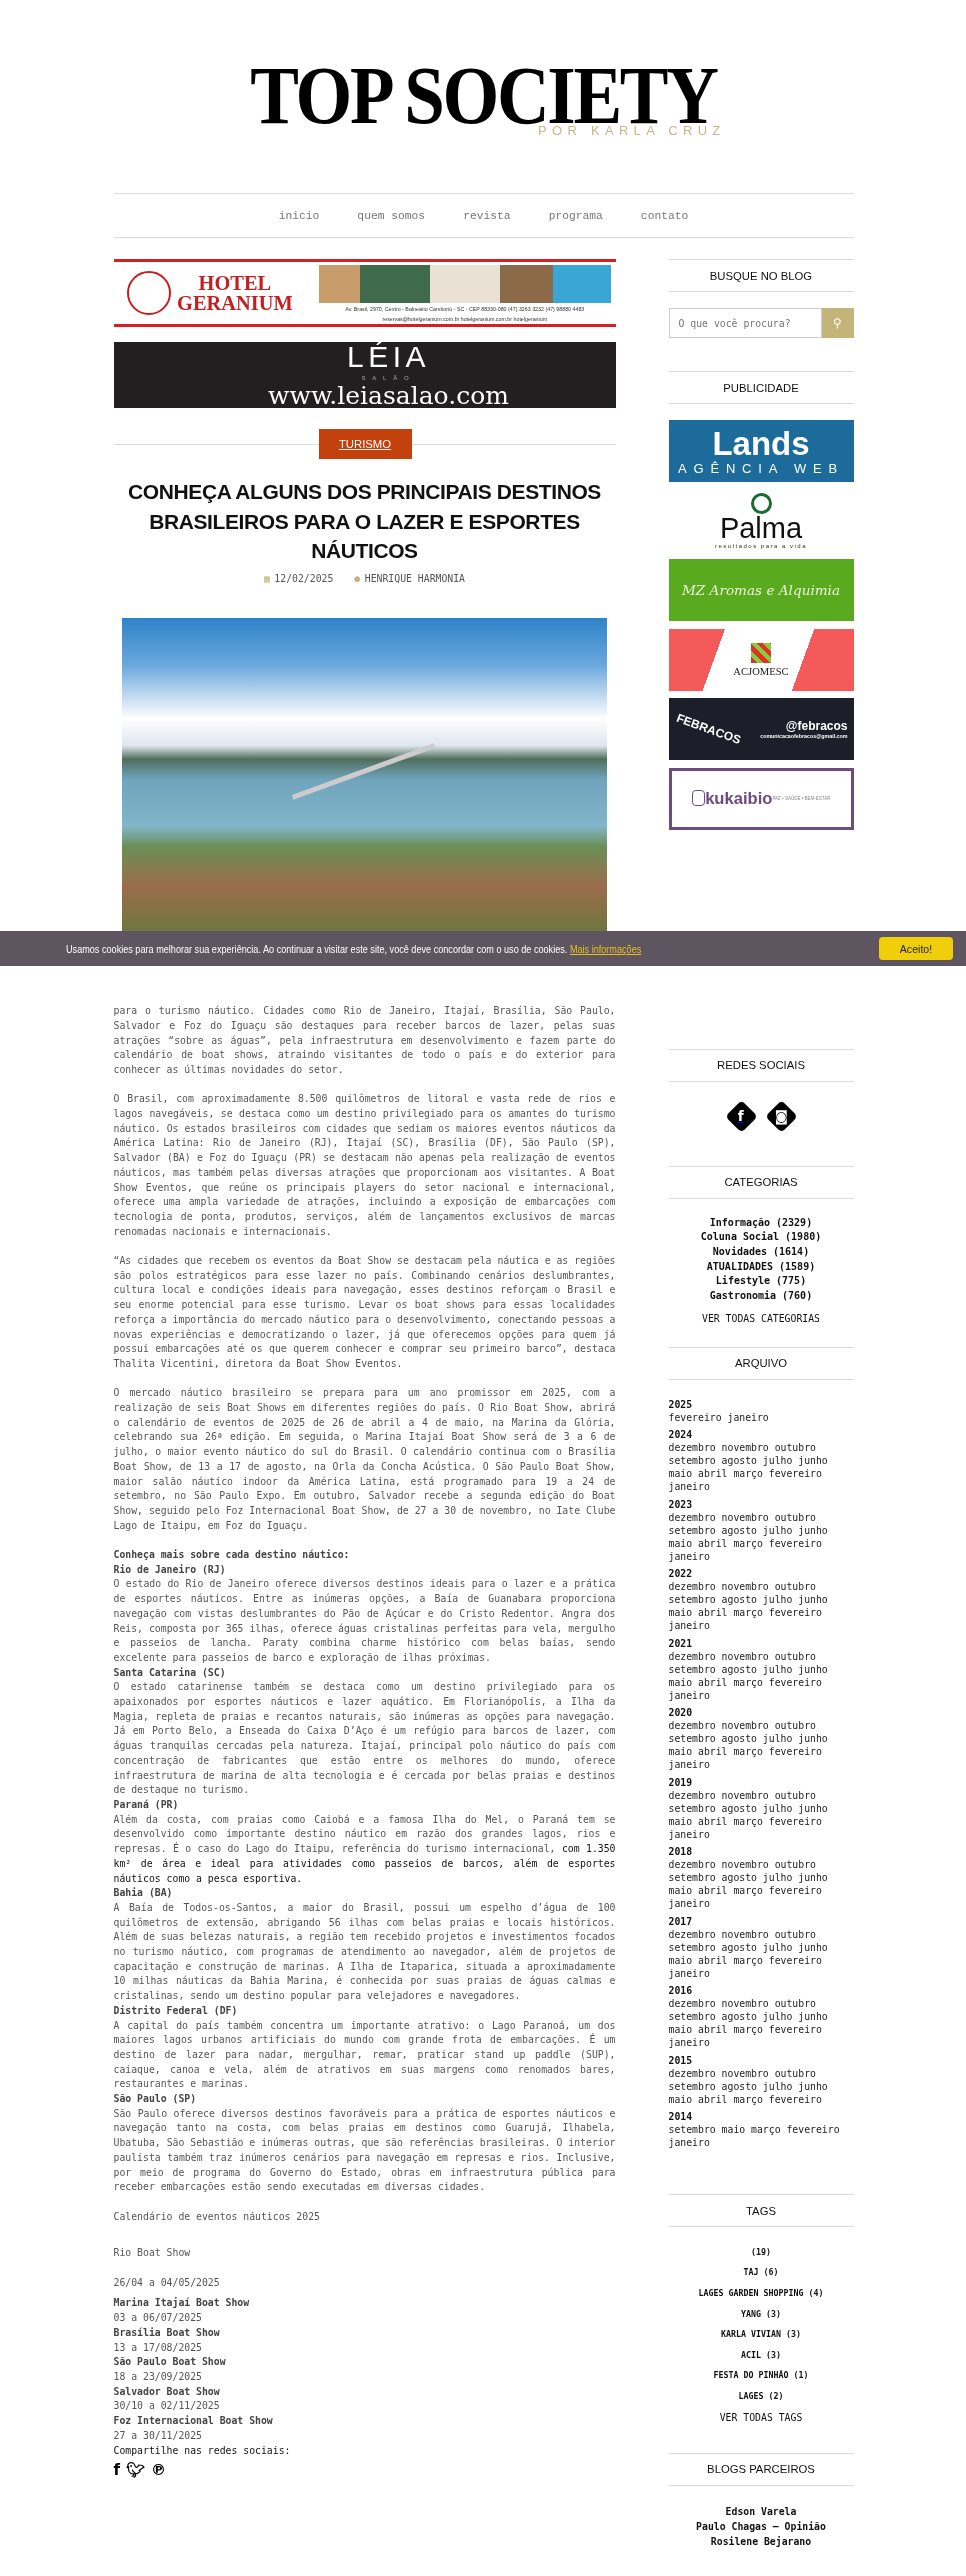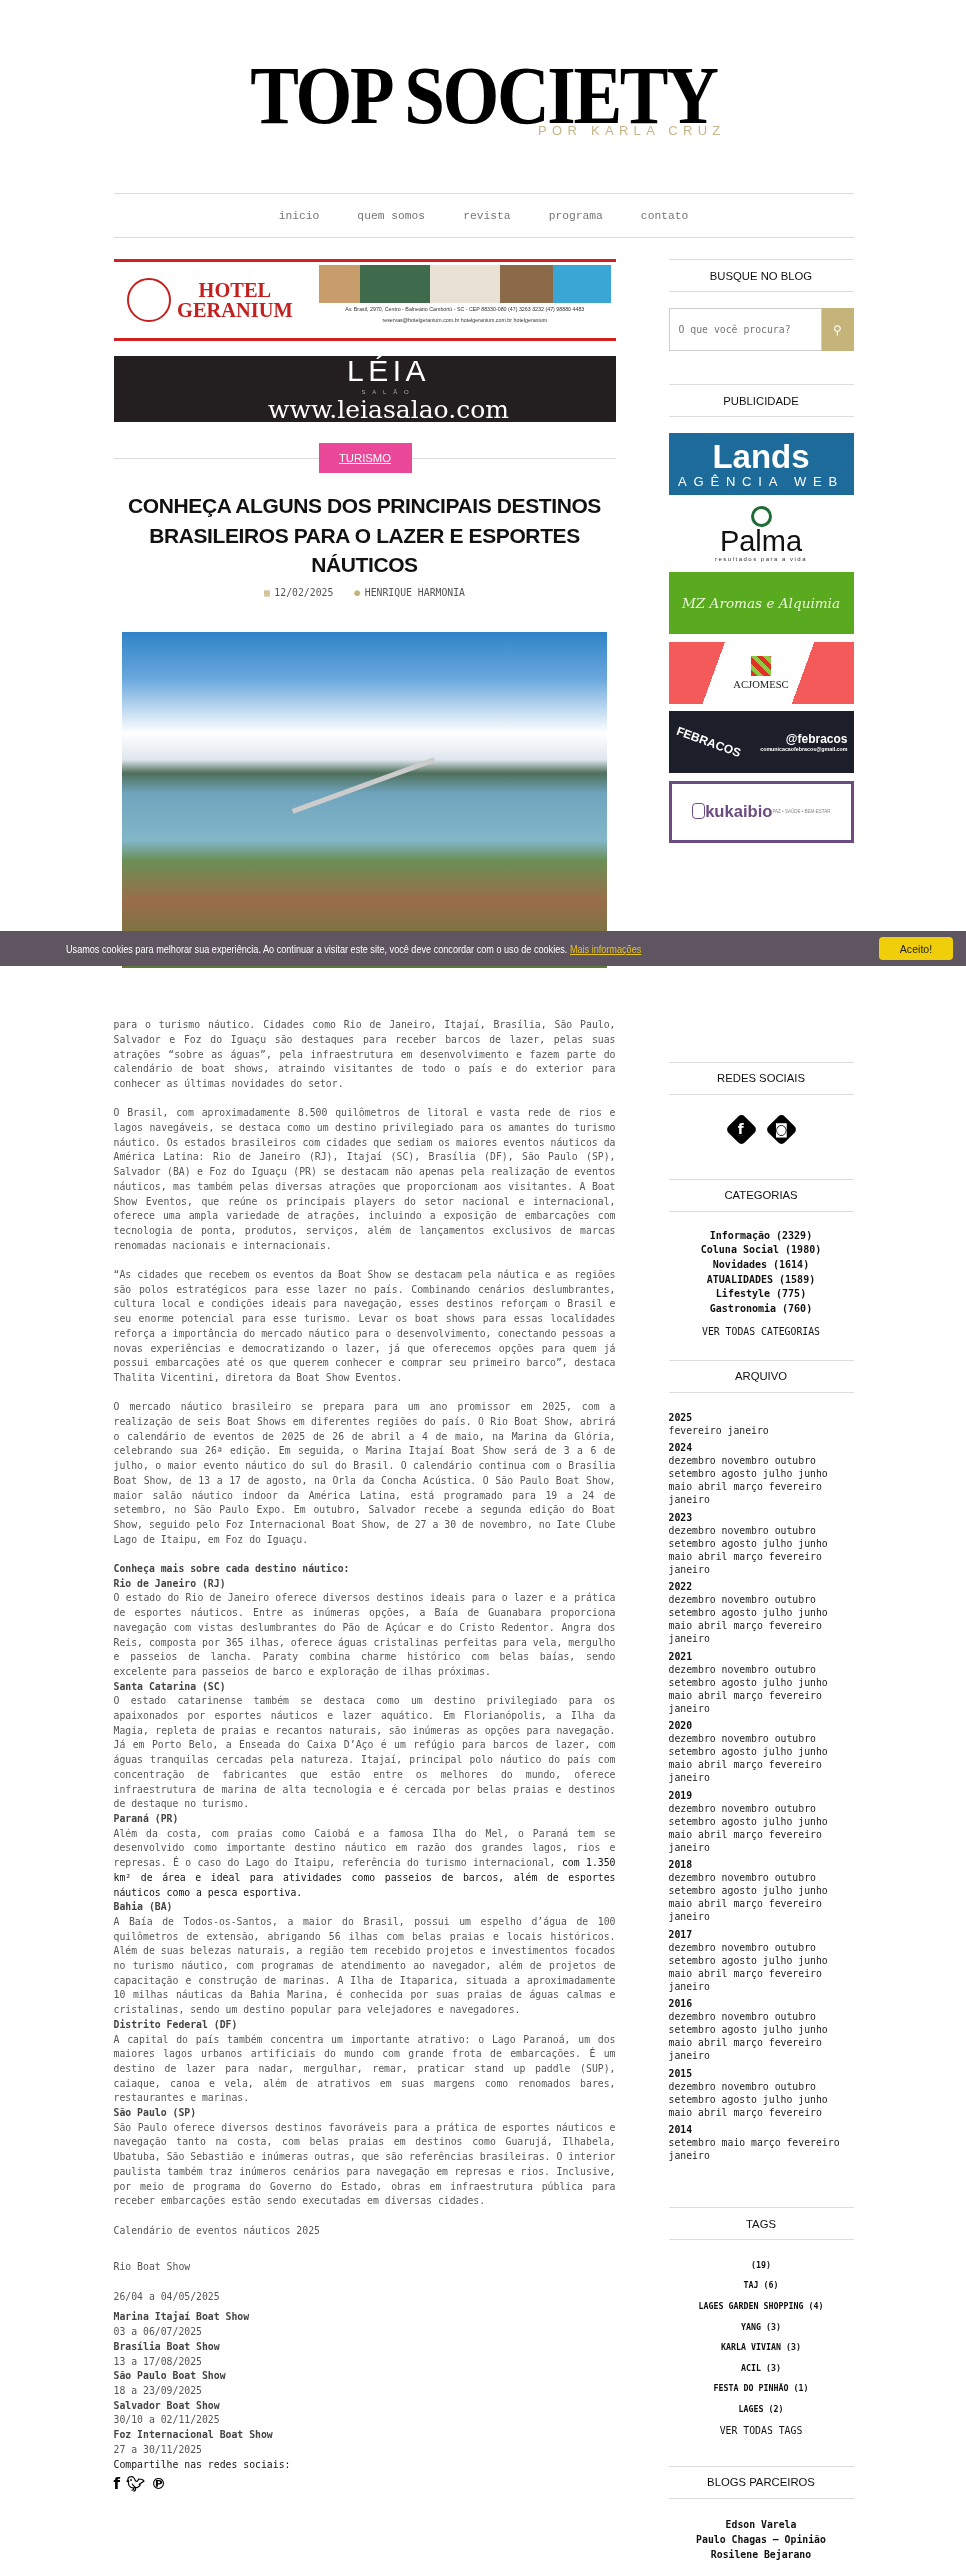--- a/index.html
+++ b/index.html
@@ -6,50 +6,50 @@
   html, body { width: 967px; background: #fff; }
   body { font-family: "DejaVu Sans Mono", monospace; color: #555; position: relative; height: 2576px; overflow: hidden; }
   .header { text-align: center; padding-top: 59px; height: 193px; }
   .logo { font-family: "Liberation Serif", serif; font-weight: bold; font-size: 73px; letter-spacing: -2.3px; color: #000; line-height: 1; transform: scaleY(1.12); display: inline-block; }
   .tagline { font-family: "Liberation Sans", sans-serif; color: #c8b68a; font-size: 13px; letter-spacing: 5.3px; position: absolute; left: 538px; top: 123px; }
   .nav { margin: 0 auto; width: 740px; border-top: 0.8px solid #ddd; border-bottom: 0.8px solid #ddd; height: 45px; display: flex; justify-content: center; gap: 38px; align-items: center; }
   .nav a { font-family: "Liberation Mono", monospace; font-size: 11.3px; color: #777; text-decoration: none; }
   .wrap { width: 740px; margin: 21px auto 0; display: flex; justify-content: space-between; }
   .main { width: 502px; }
   .side { width: 185px; }
-  .ad-hotel { height: 82px; border-top: 3.8px solid #d42020; border-bottom: 3.8px solid #d42020; display: flex; align-items: center; background: #fff; }
+  .ad-hotel { height: 68px; border-top: 3.8px solid #d42020; border-bottom: 3.8px solid #d42020; display: flex; align-items: center; background: #fff; }
   .ad-hotel .hlogo { width: 196px; display: flex; align-items: center; gap: 6px; padding-left: 13.6px; }
   .ad-hotel .circle { width: 44px; height: 44px; border: 2.3px solid #c42020; border-radius: 50%; }
   .ad-hotel .hname { font-family: "Liberation Serif", serif; color: #c42020; font-size: 20.4px; line-height: 1; font-weight: bold; text-align: center; }
   .ad-hotel .photos { flex: 1; display: flex; flex-direction: column; height: 100%; padding: 3px 4.5px 0 9px; }
   .ad-hotel .strip { height: 38px; background: linear-gradient(90deg, #c99c6b 0 14%, #3f6a4c 14% 38%, #e8e1d4 38% 62%, #8a6a48 62% 80%, #3aa6d5 80%); }
   .ad-hotel .addr { font-family: "Liberation Sans", sans-serif; font-size: 5.3px; color: #333; text-align: center; margin-top: 3px; line-height: 7.6px; }
   .ad-leia { margin-top: 15px; height: 66px; background: #231f20; display: flex; align-items: center; padding-left: 48px; color: #fff; flex-direction: column; }
   .ad-leia .brand { font-family: "Liberation Sans", sans-serif; font-size: 30px; letter-spacing: 4.5px; text-align: center; width: 125px; line-height: 1; }
   .ad-leia .brand small { display: block; font-size: 6px; letter-spacing: 6.8px; color: #aaa; margin-top: 3px; }
   .ad-leia .sep { width: 0.8px; height: 42px; background: #888; margin: 0 26px 0 23px; }
   .ad-leia .url { font-family: "DejaVu Serif", serif; font-size: 25px; }
   .cat-row { position: relative; margin-top: 21px; height: 30px; }
   .cat-row:before { content: ""; position: absolute; left: 0; right: 0; top: 15px; border-top: 1.5px solid #ddd; }
-  .cat-badge { position: absolute; left: 205px; top: 0; width: 93px; height: 30px; background: #ec4899; color: #fff; font-family: "Liberation Sans", sans-serif; font-size: 11.3px; display: flex; align-items: center; justify-content: center; }
+  .cat-badge { position: absolute; left: 205px; top: 0; width: 93px; height: 30px; background: #c2410c; color: #fff; font-family: "Liberation Sans", sans-serif; font-size: 11.3px; display: flex; align-items: center; justify-content: center; }
   .post-title { font-family: "Liberation Sans", sans-serif; font-weight: bold; font-size: 21px; color: #111; text-align: center; line-height: 29.5px; margin-top: 18px; letter-spacing: -0.4px; }
   .meta { text-align: center; margin-top: 7.6px; font-size: 9.8px; color: #555; display: flex; justify-content: center; gap: 21px; }
   .meta .ic { color: #c4b47a; margin-right: 4.5px; }
   .post-img { margin: 34px auto 0; width: 485px; height: 336px; position: relative; overflow: hidden; background: linear-gradient(180deg, #2f83c8 0%, #6aa8dd 14%, #ffffff 30%, #dfe6ee 38%, #4f6f5b 42%, #6fa4bd 48%, #82b6c9 62%, #6b8f56 68%, #9a6d4a 80%, #5b7a3a 100%); }
   .post-img .bridge { position: absolute; left: 166px; top: 151px; width: 151px; height: 4.5px; background: #ccc; transform: rotate(-20deg); }
   .body { font-size: 9.8px; line-height: 14.7px; color: #555; text-align: justify; margin-top: 50px; }
   .body p { margin-bottom: 14.7px; }
   .body b, .body .hd { color: #444; font-weight: bold; }
   .body .dark { color: #111; }
   .cal p { margin-bottom: 0; }
   .cal .sp { margin-bottom: 14.7px; }
   .share { color: #111; font-size: 9.8px; }
   .share-icons { display: flex; gap: 6px; font-size: 15px; color: #000; margin-top: 4.5px; font-family: "DejaVu Sans", sans-serif; font-weight: bold; }
   .widget-title { border-top: 0.8px solid #ddd; border-bottom: 0.8px solid #ddd; height: 33px; display: flex; align-items: center; justify-content: center; font-family: "Liberation Sans", sans-serif; font-size: 11.3px; color: #111; }
-  .search { display: flex; margin-top: 16px; height: 43px; }
+  .search { display: flex; margin-top: 16px; height: 30px; }
   .search input { flex: 1; border: 0.8px solid #ccc; font-family: "DejaVu Sans Mono", monospace; font-size: 9.8px; padding-left: 9px; color: #555; }
   .search button { width: 32px; background: #c4b47a; border: none; color: #fff; font-size: 12px; }
   .ad-side { height: 62px; margin-top: 7.6px; display: flex; align-items: center; justify-content: center; font-family: "Liberation Sans", sans-serif; }
   .ad-lands { background: #1d6b9a; color: #fff; font-weight: bold; font-size: 33px; flex-direction: column; line-height: 1; }
   .ad-lands small { font-size: 13px; letter-spacing: 6.8px; font-weight: normal; margin-top: 2.3px; }
   .ad-palma { background: #fff; flex-direction: column; color: #111; font-size: 29px; line-height: 1; }
   .ad-palma .dot { width: 21px; height: 21px; border-radius: 50%; border: 3.8px solid #1e6b35; }
   .ad-palma small { font-size: 6px; letter-spacing: 1.5px; color: #333; }
   .ad-mz { background: #5aaa1f; color: #eaf5d8; font-family: "DejaVu Serif", serif; font-style: italic; font-size: 13.6px; }
   .ad-acj { background: linear-gradient(110deg, #f45a5a 0 27%, #fff 27% 70%, #f45a5a 70%); color: #222; font-family: "Liberation Serif", serif; font-size: 10.6px; flex-direction: column; }

